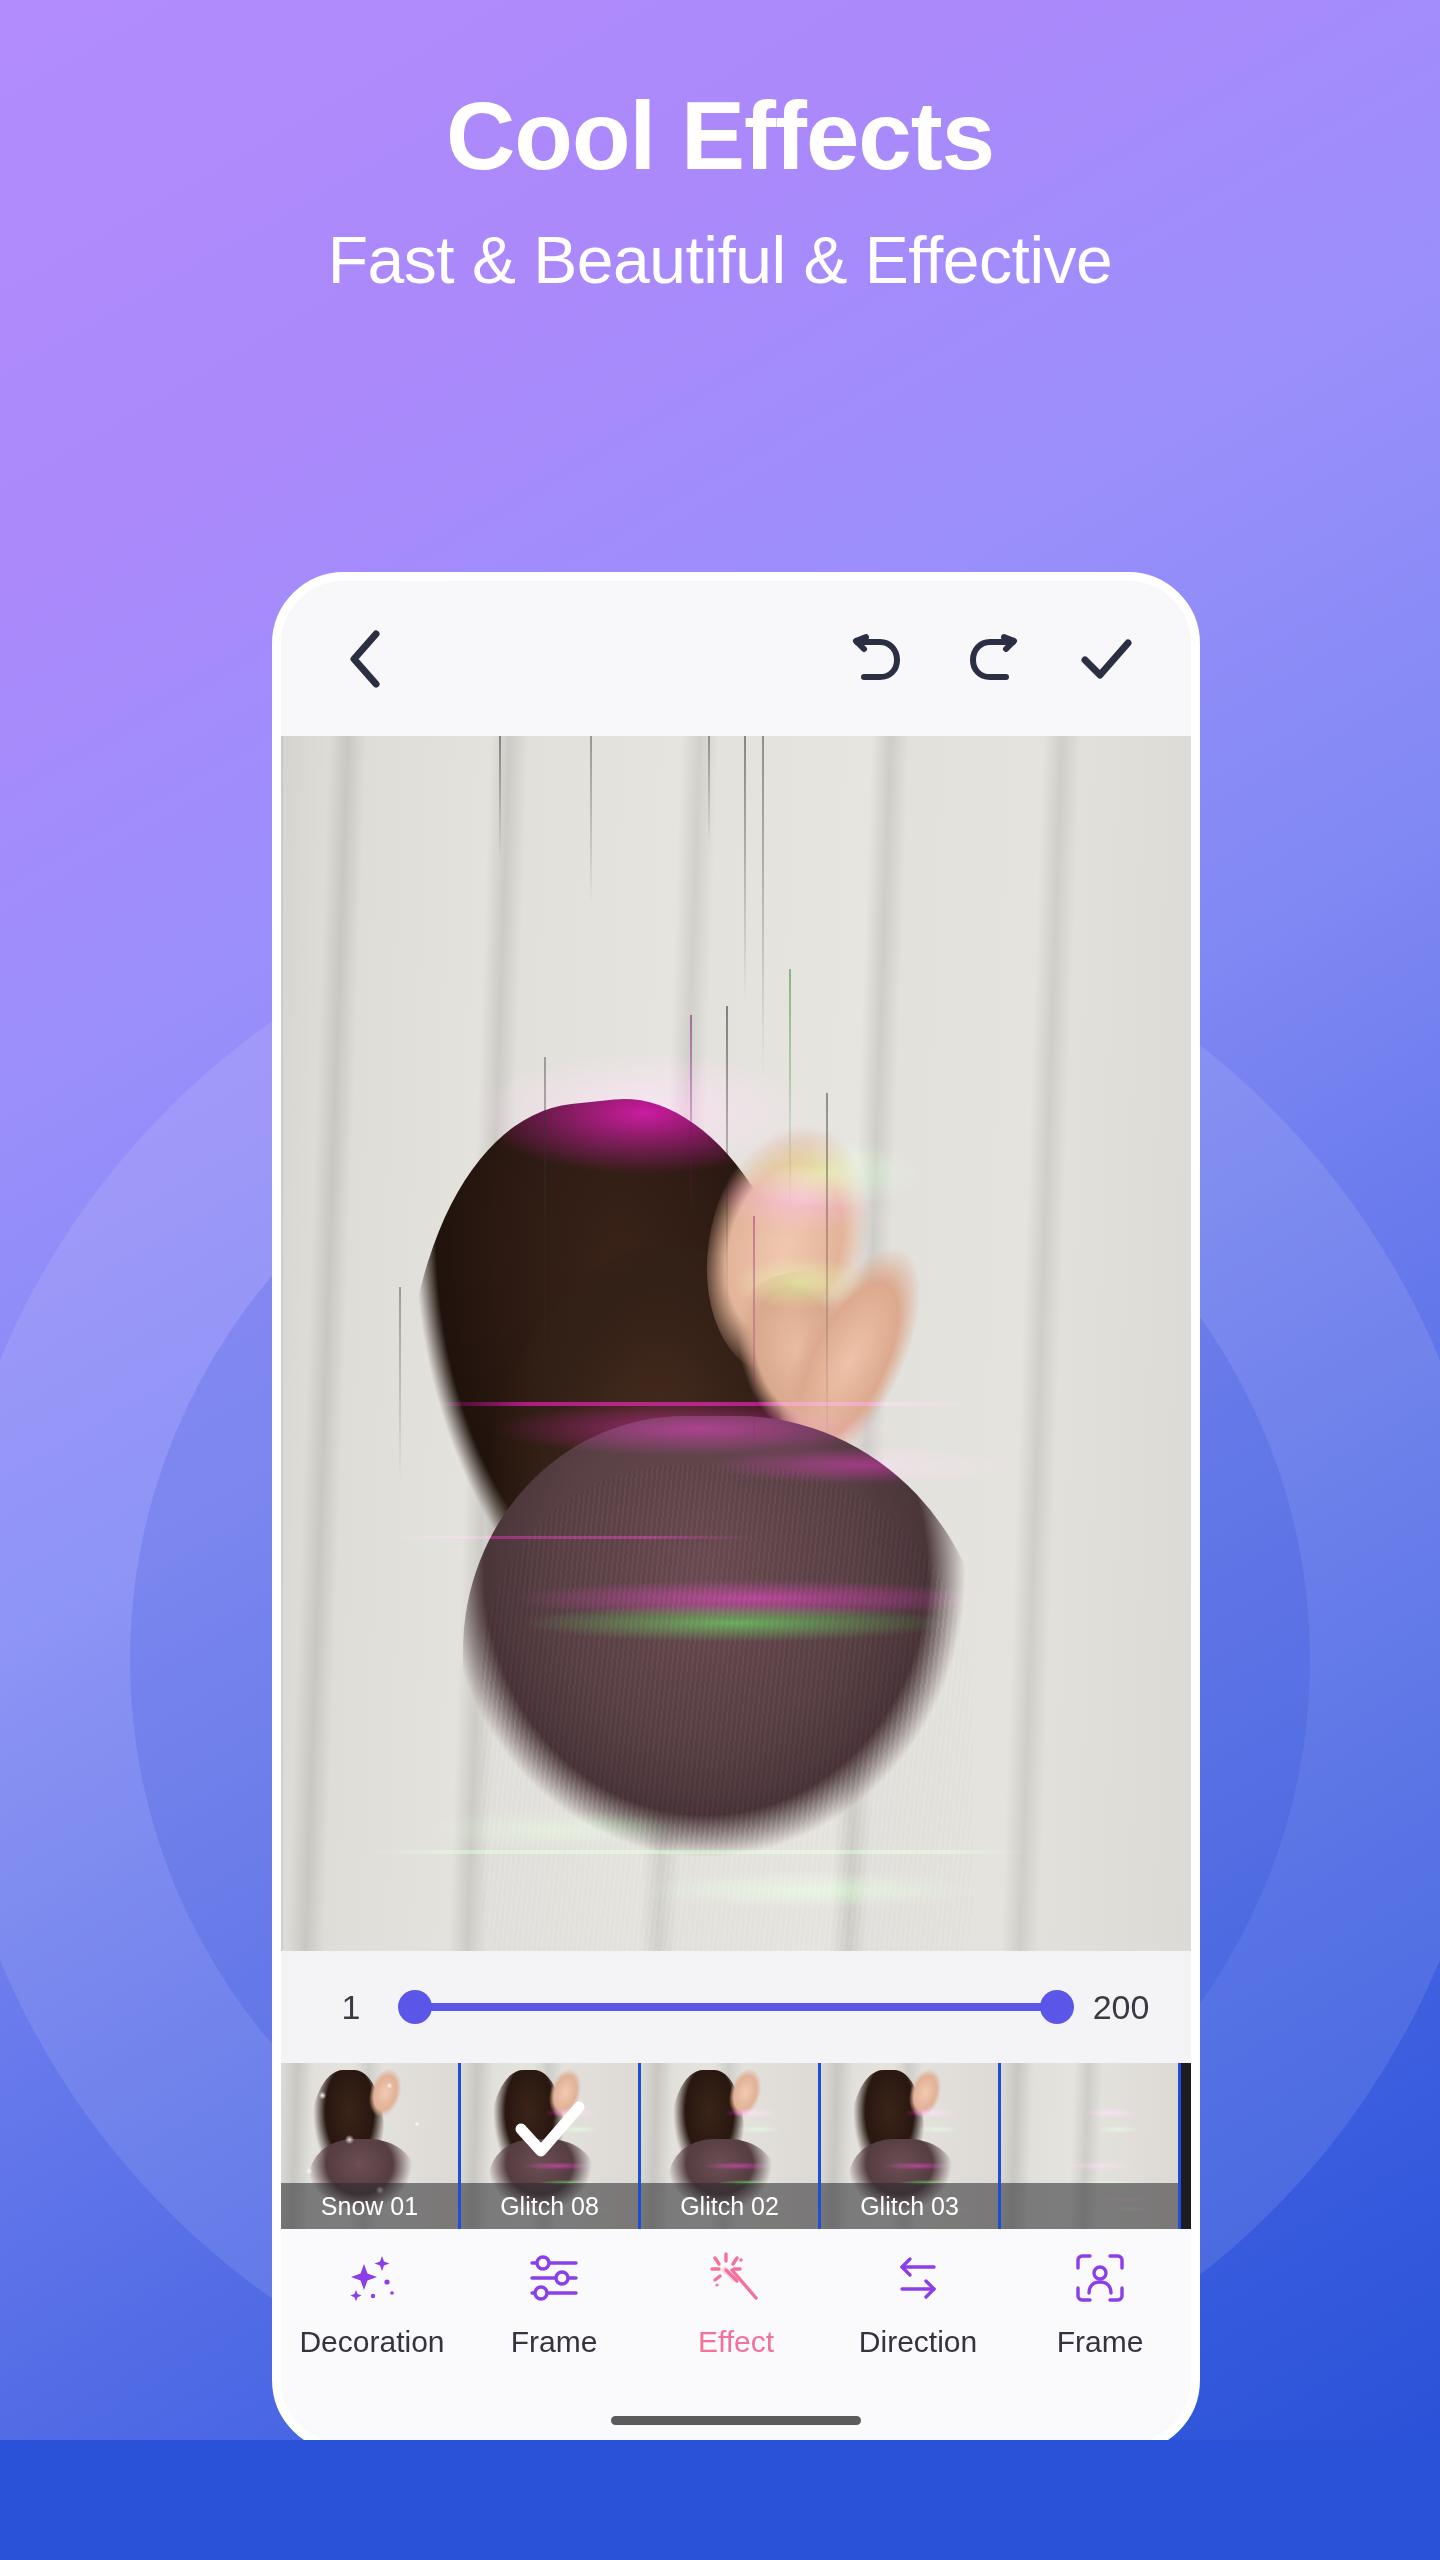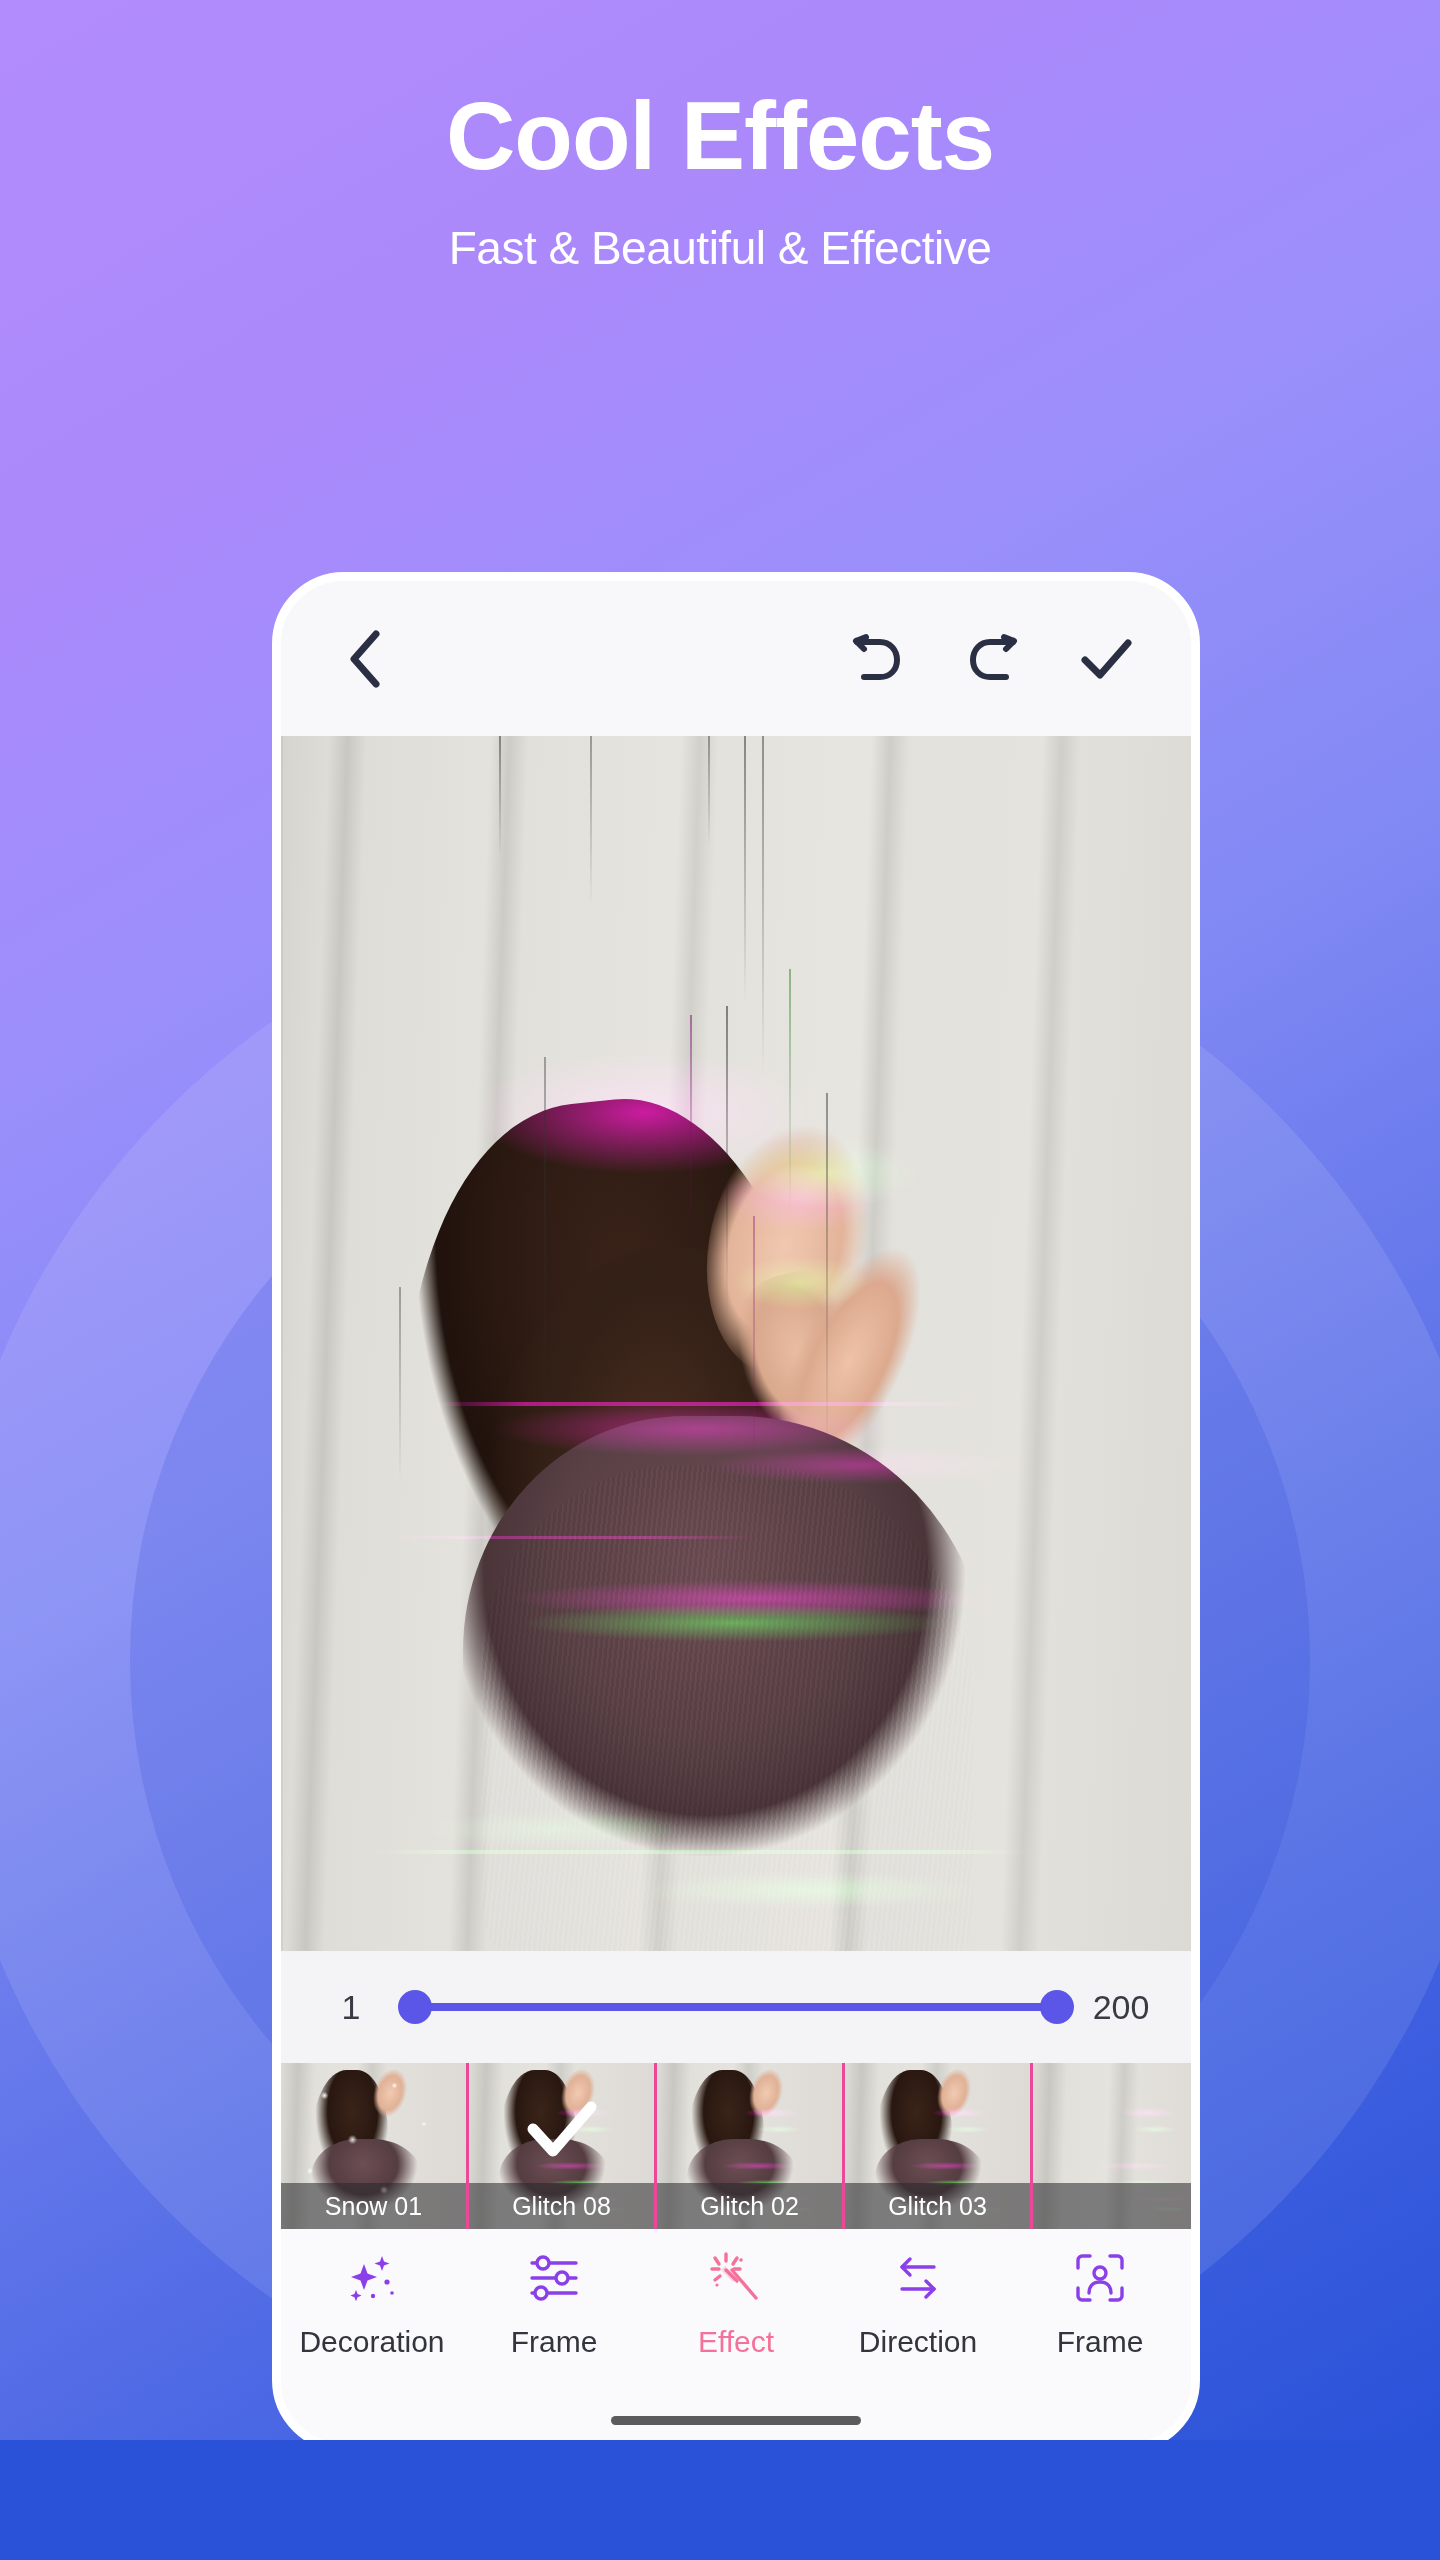--- a/index.html
+++ b/index.html
@@ -61,21 +61,21 @@
   }
   #headline {
     font-size: 96px;
     font-weight: bold;
     color: #ffffff;
     letter-spacing: -1px;
     line-height: 1.05;
     margin: 0;
   }
   #subheadline {
-    font-size: 46px;
+    font-size: 66px;
     font-weight: normal;
     color: #ffffff;
     line-height: 1.2;
     margin: 34px 0 0 0;
     letter-spacing: -0.5px;
   }
 
   
   #phone {
     position: absolute;
@@ -336,25 +336,24 @@
     height: 166px;
     display: flex;
     overflow: hidden;
     background: #1c1c22;
   }
   .thumb {
     position: relative;
     flex: 0 0 auto;
     width: 177px;
     height: 166px;
-    border-right: 3px solid #ec4899;
+    border-right: 3px solid #1d4ed8;
     overflow: hidden;
     cursor: pointer;
     background: #d6d4cf;
-    padding-left: 8px;
   }
   .thumb-img {
     position: absolute;
     inset: 0;
     background:
       linear-gradient(92deg,
         #dedcd7 0%, #c9c7c2 9%, #e2e0db 18%,
         #e5e3de 40%, #cfcdc8 48%, #e3e1dc 56%,
         #ddd9d4 100%);
   }

